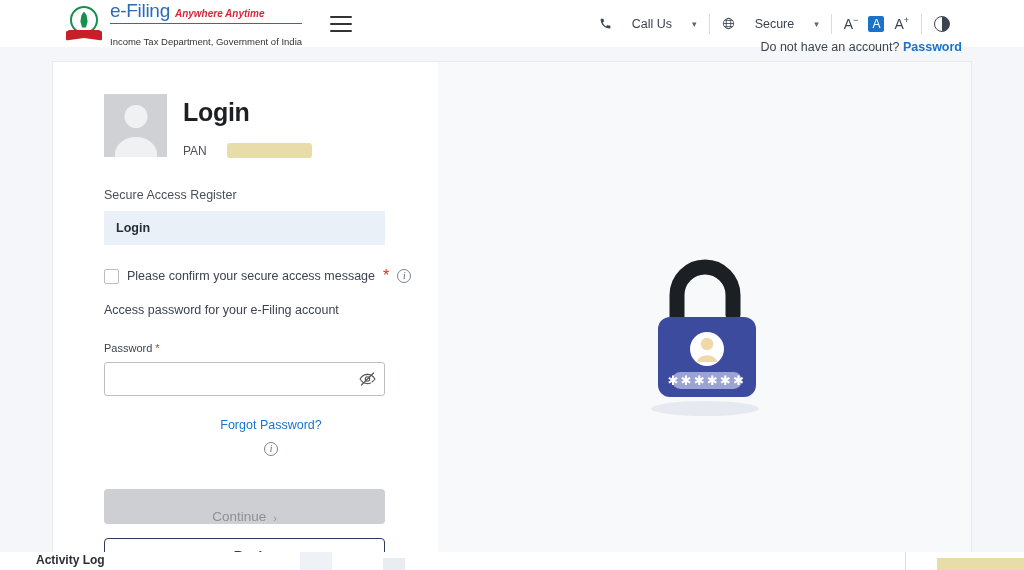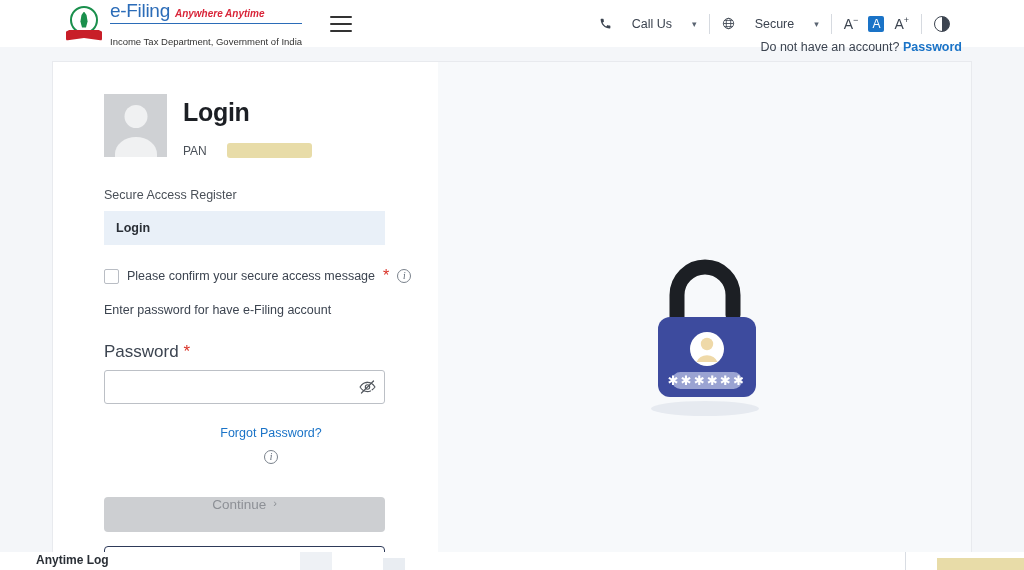--- a/index.html
+++ b/index.html
@@ -167,21 +167,21 @@
   .chk-label { font-size: 12.5px; color: #3c4450; }
   .req { color: #d93025; }
   .info-ico {
     width: 14px; height: 14px; border-radius: 50%;
     border: 1.2px solid #7a828c;
     display: inline-flex; align-items: center; justify-content: center;
     font-size: 9.5px; color: #5a6472; font-family: "Liberation Serif", serif;
     font-style: italic; cursor: pointer; flex: 0 0 auto;
   }
   .hint { font-size: 12.5px; color: #3c4450; margin-top: 18px; }
-  .pwd-label { margin-top: 25px; font-size: 17px; color: #3c4450; }
+  .pwd-label { margin-top: 25px; font-size: 11px; color: #3c4450; }
   .pwd-wrap {
     margin-top: 8px; position: relative;
     width: 281px; height: 34px;
   }
   .pwd-input {
     width: 100%; height: 100%;
     border: 1px solid #bcc0c6; border-radius: 3px;
     background: #fff; padding: 0 34px 0 10px;
     font-size: 13px; color: #1c1f24;
     font-family: "Liberation Sans", sans-serif;
@@ -191,21 +191,21 @@
     transform: translateY(-50%);
     width: 17px; height: 17px; cursor: pointer;
   }
   .forgot-row { display: flex; align-items: center; gap: 10px; margin-top: 22px; flex-direction: column; }
   .forgot { font-size: 12.5px; color: #1a73c7; cursor: pointer; }
   .btn-continue {
     margin-top: 33px;
     width: 281px; height: 35px;
     background: #cdcfd2; border: none; border-radius: 4px;
     color: #8d9096; font-size: 13.5px;
-    display: flex; align-items: flex-start; justify-content: center; gap: 7px;
+    display: flex; align-items: flex-end; justify-content: center; gap: 7px;
     cursor: default;
     font-family: "Liberation Sans", sans-serif;
   }
   .btn-back {
     margin-top: 14px;
     width: 281px; height: 35px;
     background: #fff; border: 1.3px solid #2e3a59; border-radius: 4px;
     color: #2e3a59; font-size: 13.5px; font-weight: bold;
     display: flex; align-items: center; justify-content: center; gap: 7px;
     cursor: pointer;
@@ -328,21 +328,21 @@
     <div class="field-label sam-label">Secure Access Register</div>
     <div class="sam-box">Login</div>
 
     <div class="chk-row">
       <div class="chkbox"></div>
       <span class="chk-label">Please confirm your secure access message</span>
       <span class="req">*</span>
       <span class="info-ico">i</span>
     </div>
 
-    <div class="hint">Enter password for have e-Filing account</div>
+    <div class="hint">Access password for your e-Filing account</div>
 
     <div class="pwd-label">
       <span>Password</span>
       <span class="req">*</span>
     </div>
 
     <div class="pwd-wrap">
       <input class="pwd-input" type="password" placeholder="" style="">
       <svg class="eye" viewBox="0 0 24 24">
         <path d="M12 5.5c-5 0-9 4-10.5 6.5C3 14.5 7 18.5 12 18.5c1.6 0 3-.4 4.3-1" fill="none" stroke="#53585f" stroke-width="1.6" stroke-linecap="round"></path>
@@ -378,18 +378,18 @@
         <circle cx="82" cy="99" r="6.2" fill="#efd9a8"></circle>
         <path d="M71.5 117 a11.5 11.5 0 0 1 21 0 z" fill="#efd9a8"></path>
         <rect x="47" y="127" width="70" height="17" rx="8.5" fill="#9aa3d2"></rect>
         <text x="82" y="140" text-anchor="middle" fill="#ffffff" font-size="13" font-family="DejaVu Sans, sans-serif" letter-spacing="2.2">✱✱✱✱✱✱</text>
       </svg>
     </div>
   </div>
 </div>
 
 <div class="bottom-strip">
-  <div class="bs-activity">Anytime Log</div>
+  <div class="bs-activity">Activity Log</div>
   <div class="bs-box1"></div>
   <div class="bs-box2"></div>
   <div class="bs-line"></div>
   <div class="bs-redact"></div>
 </div>
 
 </body></html>

